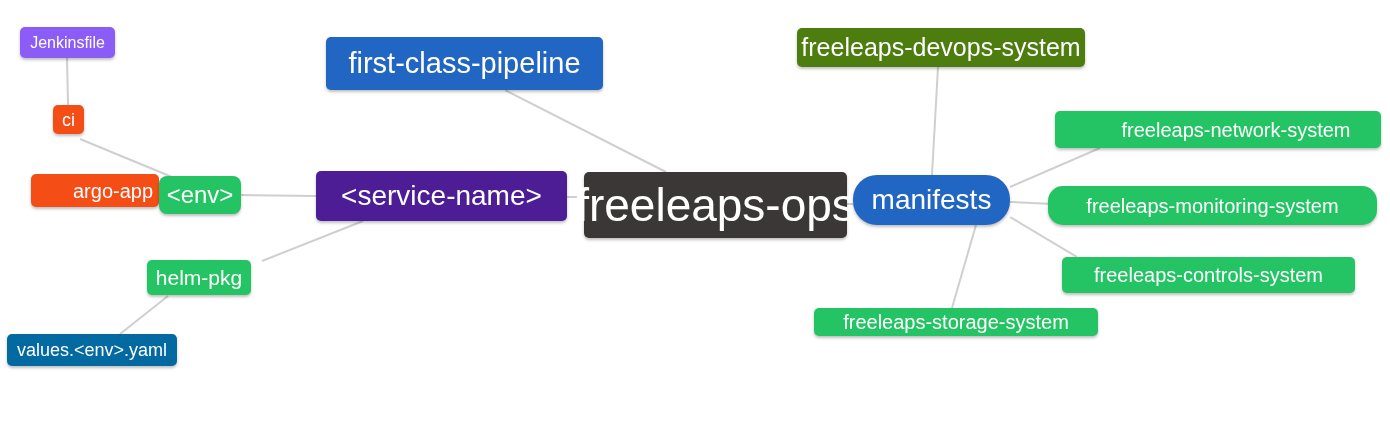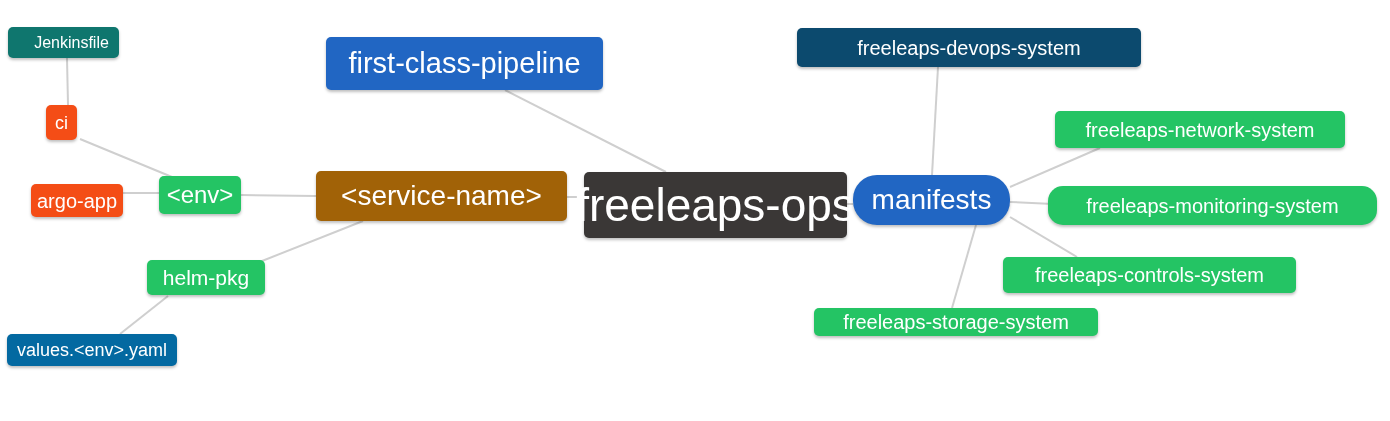--- a/index.html
+++ b/index.html
@@ -44,29 +44,29 @@
       <line x1="505" y1="90" x2="666" y2="172" stroke="#cfcfcf" stroke-width="2"></line>
       <line x1="567" y1="197" x2="584" y2="197" stroke="#cfcfcf" stroke-width="2"></line>
       <line x1="847" y1="204" x2="853" y2="204" stroke="#cfcfcf" stroke-width="2"></line>
       <line x1="932" y1="175" x2="938" y2="67" stroke="#cfcfcf" stroke-width="2"></line>
       <line x1="1010" y1="187" x2="1100" y2="148" stroke="#cfcfcf" stroke-width="2"></line>
       <line x1="1010" y1="202" x2="1053" y2="204" stroke="#cfcfcf" stroke-width="2"></line>
       <line x1="1010" y1="217" x2="1077" y2="257" stroke="#cfcfcf" stroke-width="2"></line>
       <line x1="976" y1="225" x2="952" y2="308" stroke="#cfcfcf" stroke-width="2"></line>
     </svg>
   <div id="node-layer">
-      <div class="node" style="left: 8px; top: 27px; width: 95px; height: 31px; font-size: 16px; background: #0f766e; padding-left: 16px;">Jenkinsfile</div>
-      <div class="node" style="left: 46px; top: 105px; width: 31px; height: 35px; font-size: 18px; background: rgb(244, 77, 22);">ci</div>
-      <div class="node" style="left: 31px; top: 184px; width: 92px; height: 33px; font-size: 20px; background: rgb(244, 77, 22);">argo-app</div>
-      <div class="node" style="left: 159px; top: 176px; width: 82px; height: 38px; font-size: 24px; background: rgb(36, 196, 100);">&lt;env&gt;</div>
-      <div class="node" style="left: 316px; top: 171px; width: 251px; height: 50px; font-size: 28px; background: #a16207;">&lt;service-name&gt;</div>
+      <div class="node" style="left: 20px; top: 27px; width: 95px; height: 31px; font-size: 16px; background: #8b5cf6;">Jenkinsfile</div>
+      <div class="node" style="left: 53px; top: 105px; width: 31px; height: 29px; font-size: 18px; background: rgb(244, 77, 22);">ci</div>
+      <div class="node" style="left: 31px; top: 174px; width: 92px; height: 33px; font-size: 20px; background: rgb(244, 77, 22); padding-left: 36px;">argo-app</div>
+      <div class="node" style="left: 159px; top: 176px; width: 82px; height: 38px; font-size: 24px; background: rgb(36, 196, 100); border-radius: 8px;">&lt;env&gt;</div>
+      <div class="node" style="left: 316px; top: 171px; width: 251px; height: 50px; font-size: 28px; background: #4c1d95;">&lt;service-name&gt;</div>
       <div class="node" style="left: 326px; top: 37px; width: 277px; height: 53px; font-size: 29px; background: rgb(33, 102, 195);">first-class-pipeline</div>
       <div class="node" style="left: 584px; top: 172px; width: 263px; height: 66px; font-size: 46px; background: rgb(58, 55, 54);">freeleaps-ops</div>
       <div class="node" style="left: 853px; top: 175px; width: 157px; height: 50px; font-size: 28px; background: rgb(33, 102, 195); border-radius: 24px;">manifests</div>
-      <div class="node" style="left: 797px; top: 28px; width: 344px; height: 39px; font-size: 20px; background: #0c4a6e;">freeleaps-devops-system</div>
-      <div class="node" style="left: 1055px; top: 111px; width: 290px; height: 37px; font-size: 20px; background: rgb(36, 196, 100);">freeleaps-network-system</div>
+      <div class="node" style="left: 797px; top: 28px; width: 288px; height: 39px; font-size: 25px; background: #4d7c0f;">freeleaps-devops-system</div>
+      <div class="node" style="left: 1055px; top: 111px; width: 290px; height: 37px; font-size: 20px; background: rgb(36, 196, 100); padding-left: 36px;">freeleaps-network-system</div>
       <div class="node" style="left: 1048px; top: 186px; width: 329px; height: 39px; font-size: 20px; background: rgb(36, 196, 100); border-radius: 15px;">freeleaps-monitoring-system</div>
-      <div class="node" style="left: 1003px; top: 257px; width: 293px; height: 36px; font-size: 20px; background: rgb(36, 196, 100);">freeleaps-controls-system</div>
+      <div class="node" style="left: 1062px; top: 257px; width: 293px; height: 36px; font-size: 20px; background: rgb(36, 196, 100);">freeleaps-controls-system</div>
       <div class="node" style="left: 814px; top: 308px; width: 284px; height: 28px; font-size: 20px; background: rgb(36, 196, 100);">freeleaps-storage-system</div>
-      <div class="node" style="left: 147px; top: 260px; width: 118px; height: 35px; font-size: 21px; background: rgb(36, 196, 100);">helm-pkg</div>
+      <div class="node" style="left: 147px; top: 260px; width: 104px; height: 35px; font-size: 21px; background: rgb(36, 196, 100);">helm-pkg</div>
       <div class="node" style="left: 7px; top: 334px; width: 170px; height: 32px; font-size: 18px; background: #0369a1;">values.&lt;env&gt;.yaml</div>
     </div>
 </div>
 
 </body></html>

